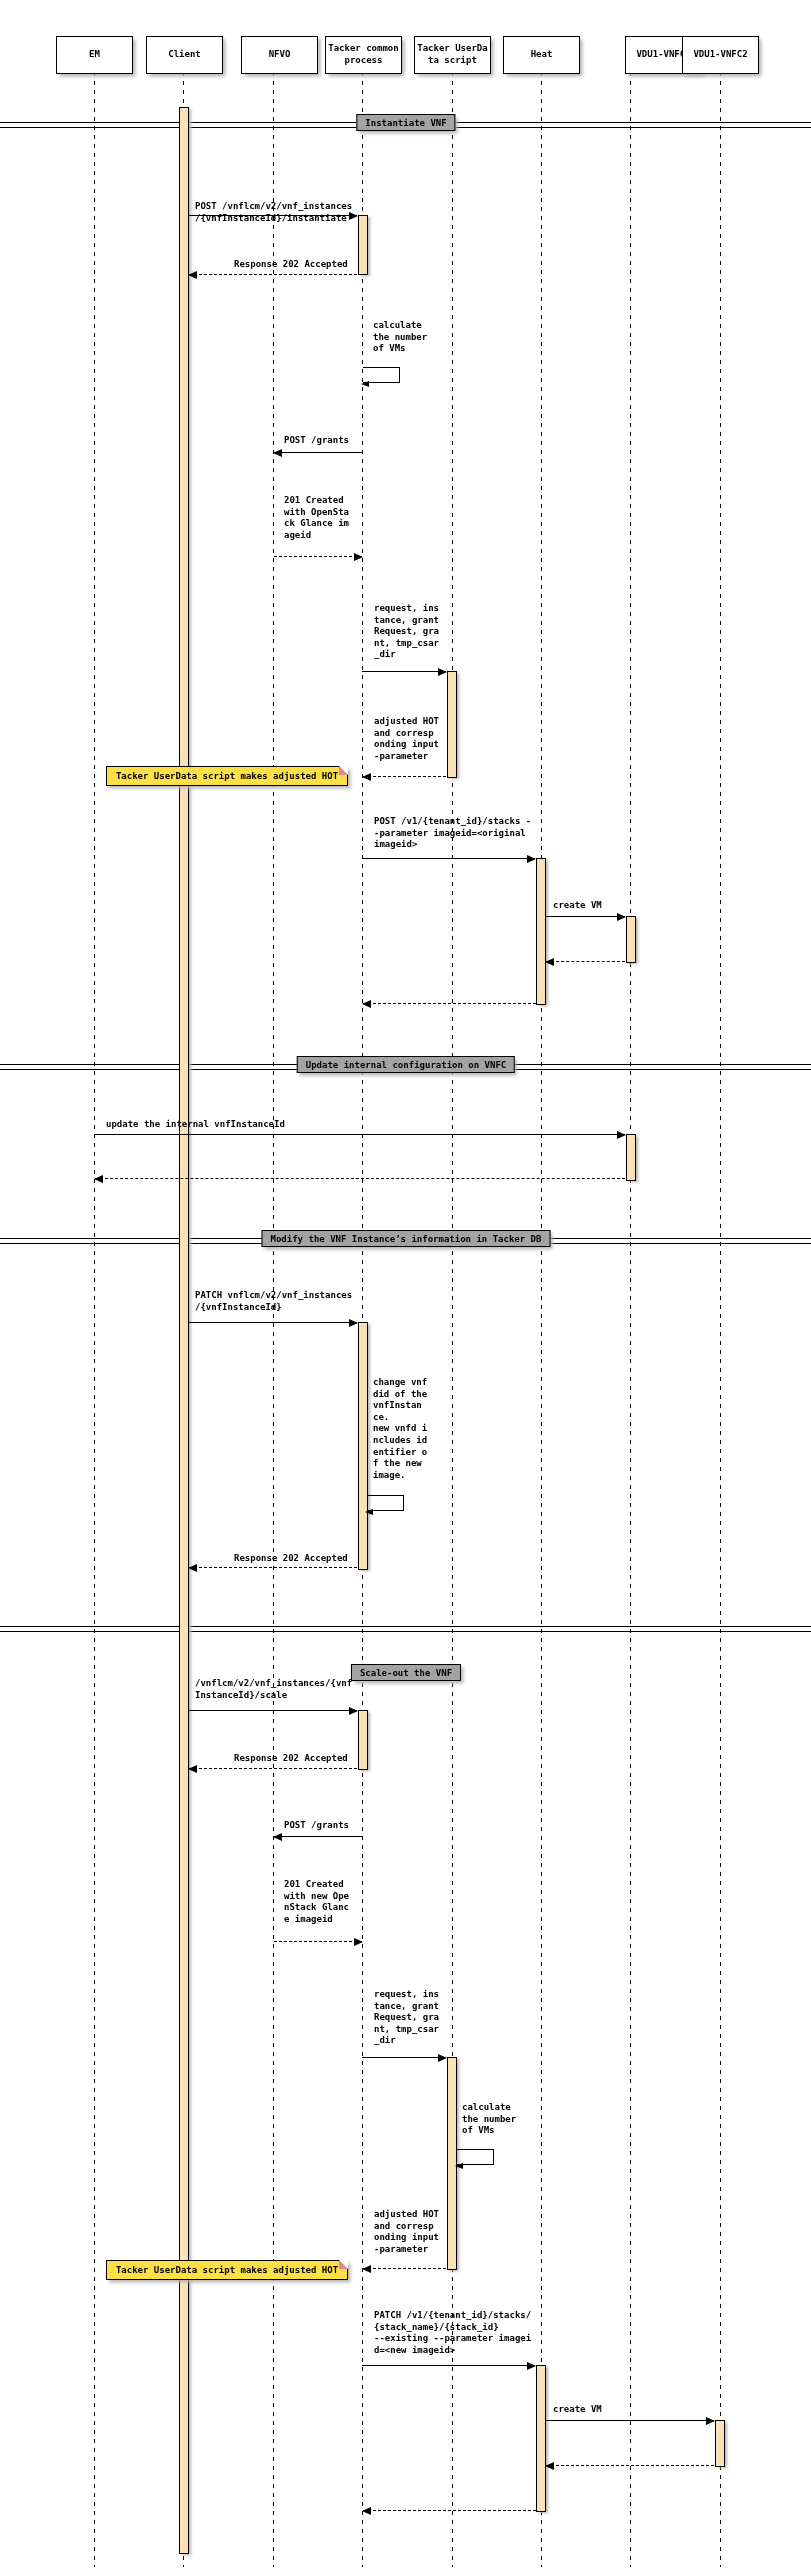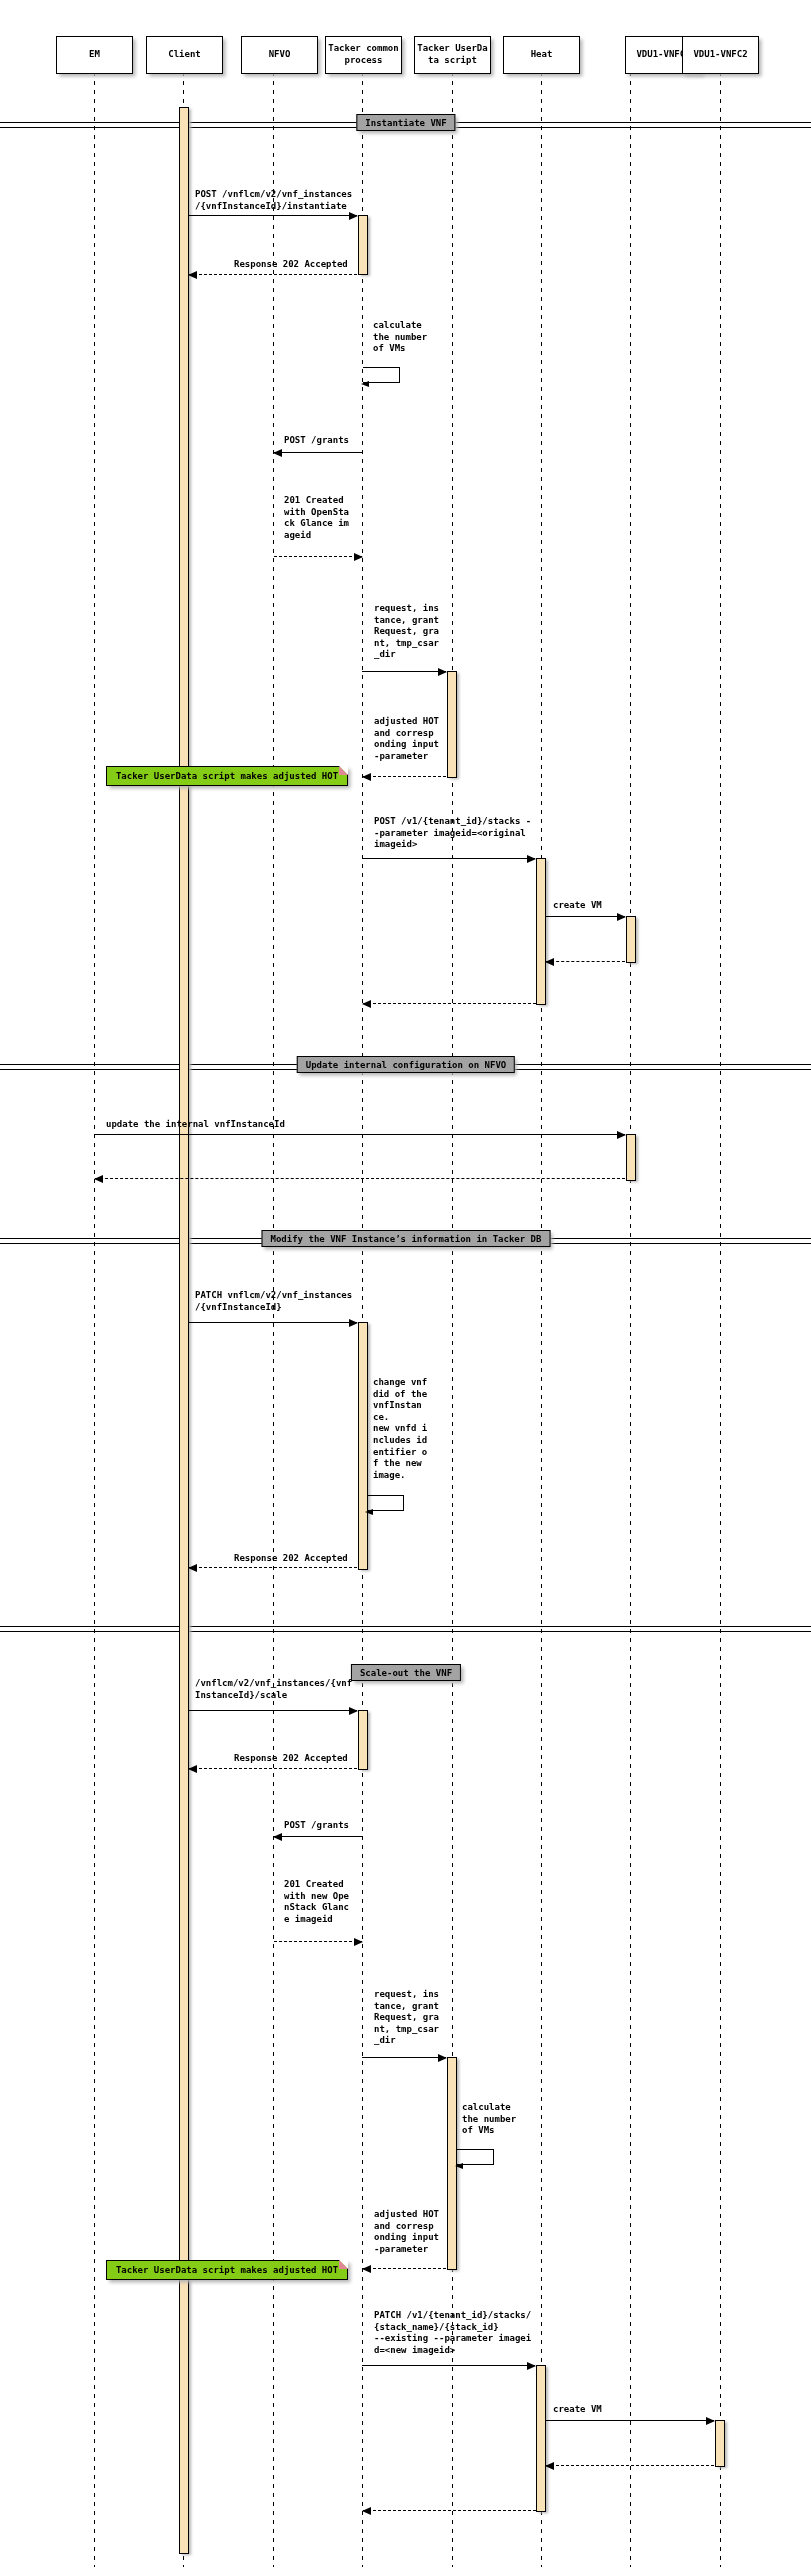--- a/index.html
+++ b/index.html
@@ -19,21 +19,21 @@
                  box-shadow:2.7px 2.7px 3.6px #b4b4b4;z-index:6;}
   .msg{position:absolute;height:0;border-top:0.9px solid #000;z-index:4;}
   .msg.dashed{border-top-style:dashed;}
   .head{position:absolute;width:0;height:0;border-top:4.5px solid transparent;border-bottom:4.5px solid transparent;top:-4.5px;}
   .head.r{right:-0.9px;border-left:9.8px solid #000;}
   .head.l{left:-0.9px;border-right:9.8px solid #000;}
   .label{position:absolute;font-size:9px;line-height:11.6px;white-space:pre-line;z-index:5;}
   .selfmsg{position:absolute;width:36px;height:14.3px;border:0.9px solid #000;border-left:none;z-index:4;background:transparent;}
   .selfmsg .shead{position:absolute;left:-1.8px;bottom:-4.5px;width:0;height:0;
                   border-right:8px solid #000;border-top:3.6px solid transparent;border-bottom:3.6px solid transparent;}
-  .note{position:absolute;background:#84cc16;border:0.9px solid #000;font-size:9px;height:18px;line-height:18px;
+  .note{position:absolute;background:#fde047;border:0.9px solid #000;font-size:9px;height:18px;line-height:18px;
         text-align:center;box-shadow:2.7px 2.7px 3.6px #b4b4b4;z-index:6;white-space:nowrap;}
   .note::before{content:"";position:absolute;top:-0.9px;right:-0.9px;width:0;height:0;
                 border-top:9.8px solid #fff;border-left:9.8px solid transparent;}
   .note::after{content:"";position:absolute;top:-0.9px;right:-0.9px;width:0;height:0;
                border-bottom:9.8px solid #df8697;border-right:9.8px solid transparent;}
 </style>
 </head>
 <body>
 
 <div class="canvas">
@@ -54,39 +54,39 @@
 process</div>
   <div class="participant" style="left:414px">Tacker UserDa
 ta script</div>
   <div class="participant" style="left:503px">Heat</div>
   <div class="participant" style="left:625px">VDU1-VNFC1</div>
   <div class="participant" style="left:682px">VDU1-VNFC2</div>
 
   <div class="divider-rule" style="top:122px"></div>
   <div class="divider-label" style="top:114px">Instantiate VNF</div>
   <div class="divider-rule" style="top:1064px"></div>
-  <div class="divider-label" style="top:1056px">Update internal configuration on NFVO</div>
+  <div class="divider-label" style="top:1056px">Update internal configuration on VNFC</div>
   <div class="divider-rule" style="top:1238px"></div>
   <div class="divider-label" style="top:1230px">Modify the VNF Instance’s information in Tacker DB</div>
   <div class="divider-rule" style="top:1626px"></div>
   <div class="divider-label" style="top:1664px">Scale-out the VNF</div>
 
   <div class="activation" style="left:179px;top:107px;height:2445px"></div>
   <div class="activation" style="left:358px;top:215px;height:58px"></div>
   <div class="activation" style="left:447px;top:671px;height:105px"></div>
   <div class="activation" style="left:536px;top:858px;height:145px"></div>
   <div class="activation" style="left:626px;top:916px;height:45px"></div>
   <div class="activation" style="left:626px;top:1134px;height:45px"></div>
   <div class="activation" style="left:358px;top:1322px;height:246px"></div>
   <div class="activation" style="left:358px;top:1710px;height:58px"></div>
   <div class="activation" style="left:447px;top:2057px;height:211px"></div>
   <div class="activation" style="left:536px;top:2365px;height:145px"></div>
   <div class="activation" style="left:715px;top:2420px;height:45px"></div>
 
-  <div class="label" style="left:195px;top:189px">POST /vnflcm/v2/vnf_instances
+  <div class="label" style="left:195px;top:201px">POST /vnflcm/v2/vnf_instances
 /{vnfInstanceId}/instantiate</div>
   <div class="msg" style="left:189px;top:215px;width:168px">
       <i class="head r"></i>
     </div>
 
   <div class="label" style="left:234px;top:259px">Response 202 Accepted</div>
   <div class="msg dashed" style="left:189px;top:274px;width:168px">
       <i class="head l"></i>
     </div>
 

